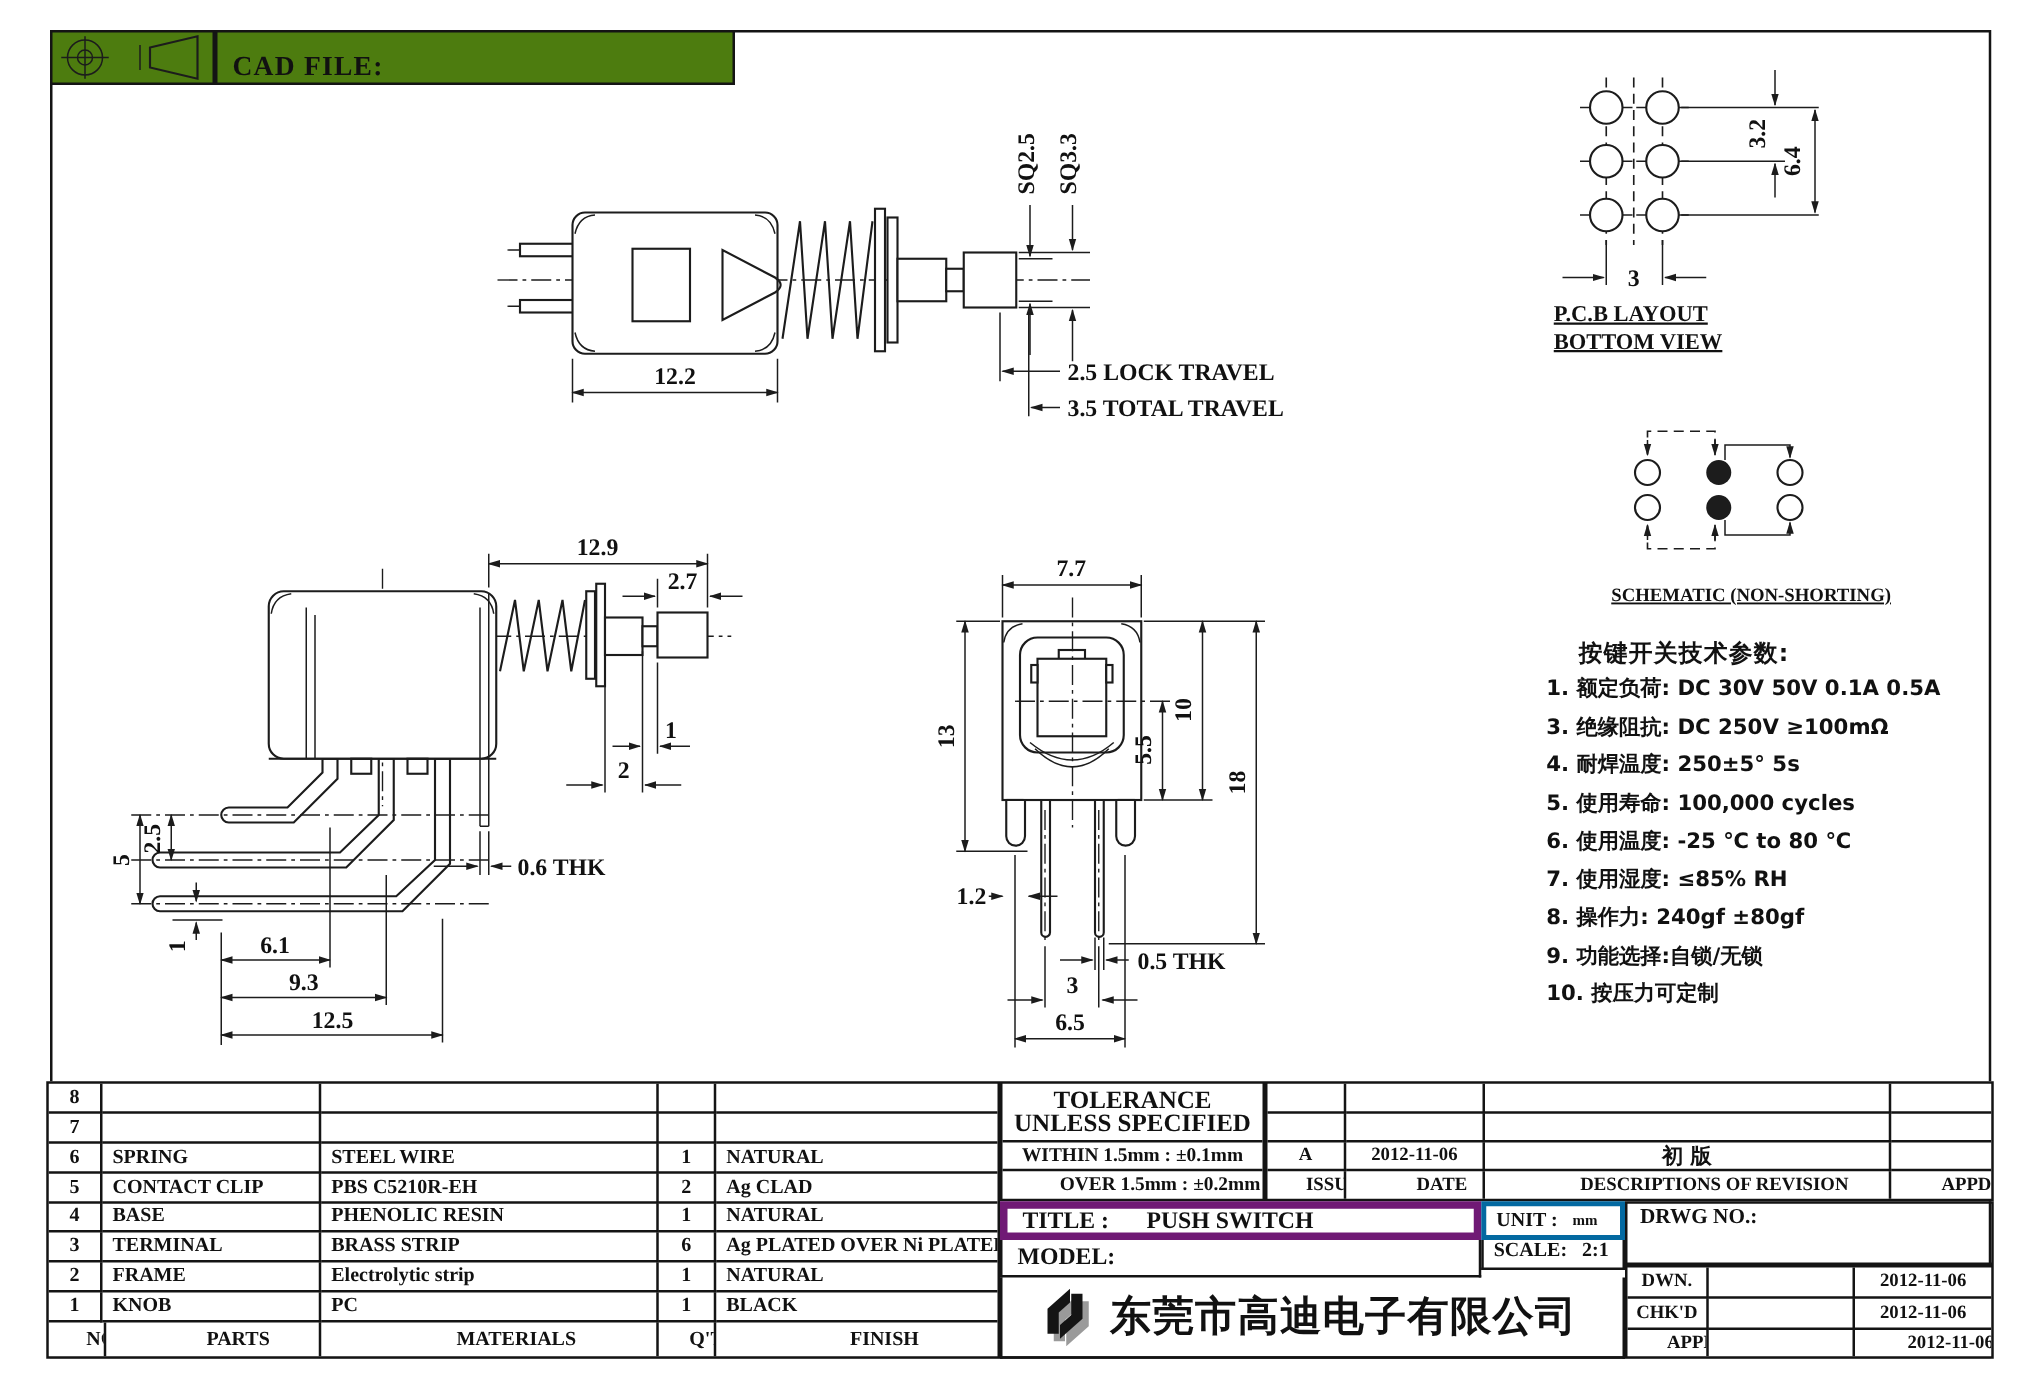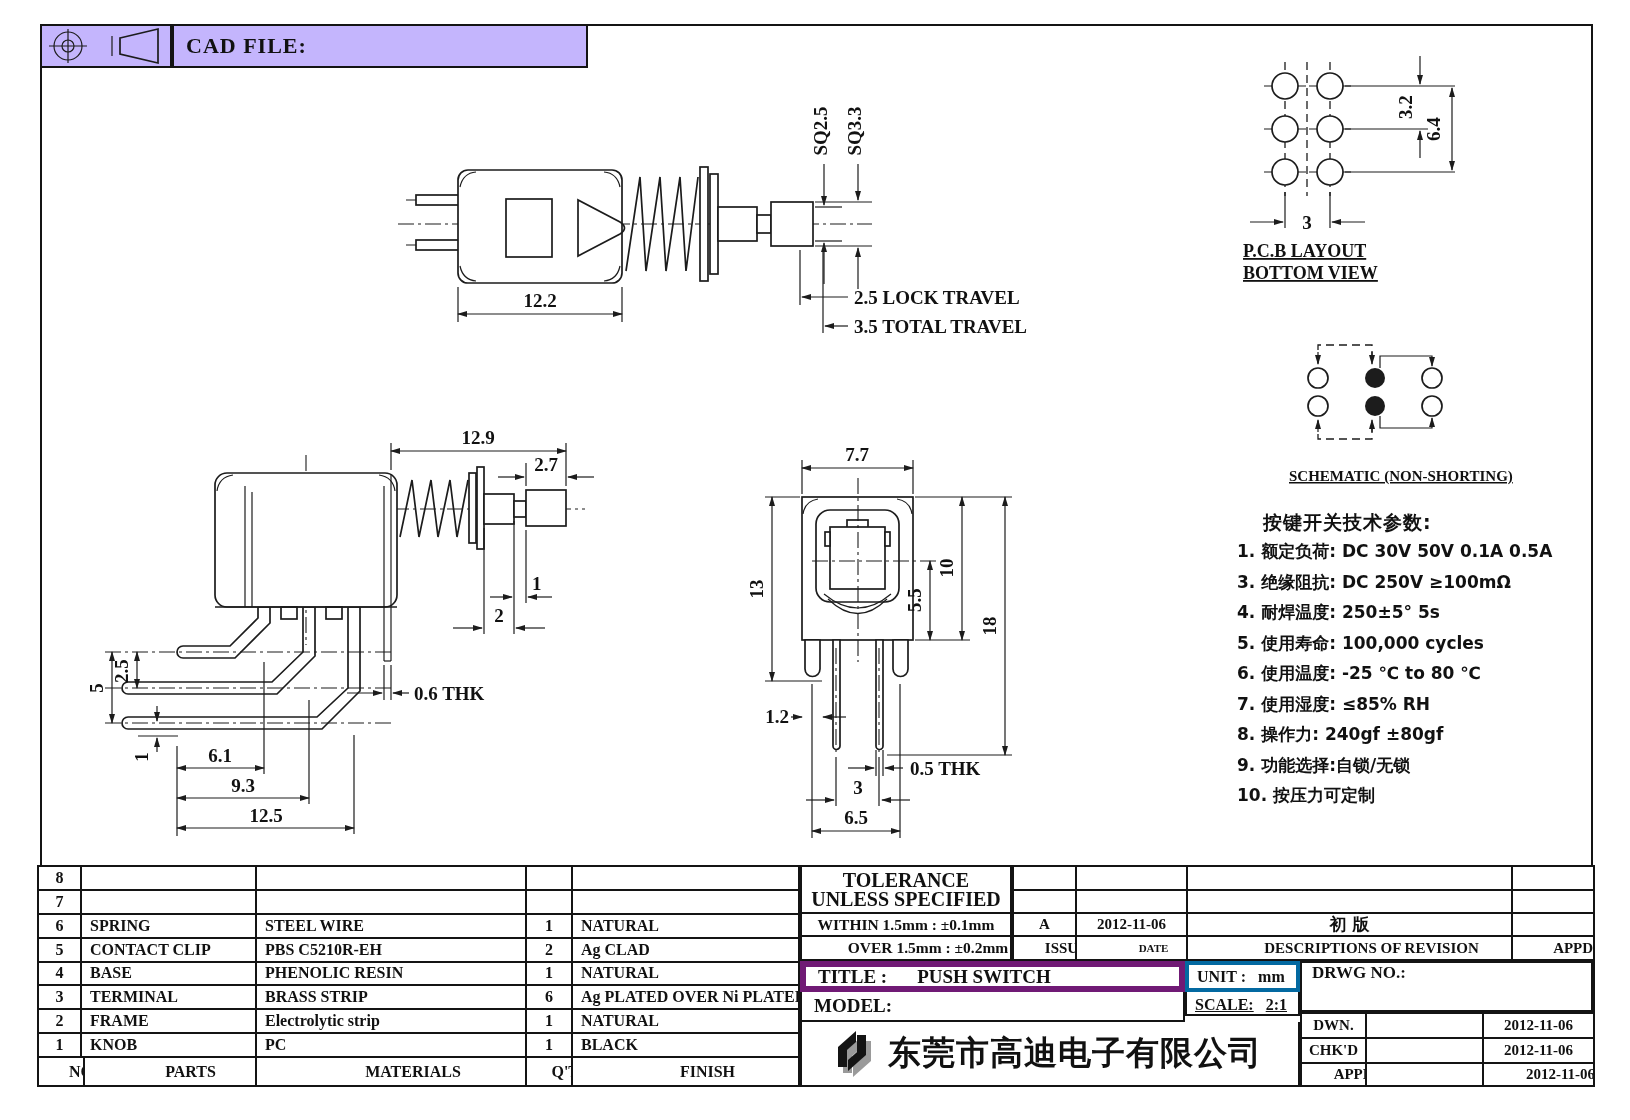--- a/index.html
+++ b/index.html
@@ -1,20 +1,20 @@
 <!DOCTYPE html>
 <html><head>
 <meta charset="utf-8">
 <style>
   * { margin:0; padding:0; box-sizing:border-box; }
   html,body { width:1630px; height:1120px; background:#ffffff; overflow:hidden;
               font-family:"Liberation Serif", serif; color:#111; }
   .abs { position:absolute; }
   .sheet { left:40px; top:24px; width:1553px; height:1063px; border:2px solid #141414; }
-  .hdrbox { border:2px solid #141414; display:flex; align-items:center; background:#c4b5fd; }
+  .hdrbox { border:2px solid #141414; display:flex; align-items:flex-end; background:#4d7c0f; }
   .cadfile { font-weight:bold; font-size:22px; letter-spacing:1px; padding-left:12px; }
 
   
   .grid { display:grid; border:2px solid #141414; background:#fff; }
   .cell { border-right:2px solid #141414; border-bottom:2px solid #141414;
           font-weight:bold; font-size:16px; display:flex; align-items:center; overflow:hidden; white-space:nowrap; }
   .cell.last { border-right:none; }
   .cell.bot { border-bottom:none;padding-left:44px; }
   .ctr { justify-content:center; }
   .lft { padding-left:8px; }
@@ -381,41 +381,41 @@
   <div class="cell last"></div>
   <div class="cell"></div>
   <div class="cell"></div>
   <div class="cell"></div>
   <div class="cell last"></div>
   <div class="cell ctr" style="font-size:15px;">A</div>
   <div class="cell ctr" style="font-size:15px;">2012-11-06</div>
   <div class="cell ctr" style="font-family:'DejaVu Sans',sans-serif; font-size:17px;">初 版</div>
   <div class="cell last"></div>
   <div class="cell ctr bot" style="font-size:15px;">ISSUE</div>
-  <div class="cell ctr bot" style="font-size:11px;">DATE</div>
+  <div class="cell ctr bot" style="font-size:15px;">DATE</div>
   <div class="cell ctr bot" style="font-size:15px;">DESCRIPTIONS OF REVISION</div>
   <div class="cell ctr bot last" style="font-size:15px;">APPD.</div>
 </div>
 
 <div class="abs" style="left:800px; top:961px; width:385px; height:31px; border:6px solid #701a75;
      display:flex; align-items:center; padding-left:12px;">
   <span class="tb-label">TITLE :</span>
   <span class="tb-label" style="margin-left:30px;">PUSH SWITCH</span>
 </div>
 <div class="abs" style="left:1185px; top:961px; width:115px; height:31px; border:4px solid #0369a1;
      display:flex; align-items:center; padding-left:8px;">
   <span class="tb-label" style="font-size:16px;">UNIT :</span>
-  <span class="tb-label" style="font-size:16px; margin-left:12px;">mm</span>
+  <span class="tb-label" style="font-size:12px; margin-left:12px;">mm</span>
 </div>
 <div class="abs" style="left:800px; top:992px; width:385px; height:30px; border:2px solid #141414; border-top:none;
      display:flex; align-items:center; padding-left:12px;">
   <span class="tb-label">MODEL:</span>
 </div>
 <div class="abs" style="left:1185px; top:992px; width:115px; height:24px; border:2px solid #141414; border-top:none;
-     display:flex; align-items:flex-end; padding-left:8px;text-decoration:underline;">
+     display:flex; align-items:flex-start; padding-left:8px;">
   <span class="tb-label" style="font-size:16px;">SCALE:</span>
   <span class="tb-label" style="font-size:16px; margin-left:12px;">2:1</span>
 </div>
 <div class="abs company" style="left:800px; top:1022px; width:500px; height:65px; border:2px solid #141414; border-top:none;">
   <svg width="46" height="46" viewBox="0 0 46 46">
     <g fill="#9a9a9a" transform="translate(3,4)">
       <path d="M12,38 L12,18 L30,2 L30,13 L21,21 L21,38 Z"></path>
       <path d="M40,6 L40,26 L22,42 L22,31 L31,23 L31,6 Z"></path>
     </g>
     <g fill="#141414">

